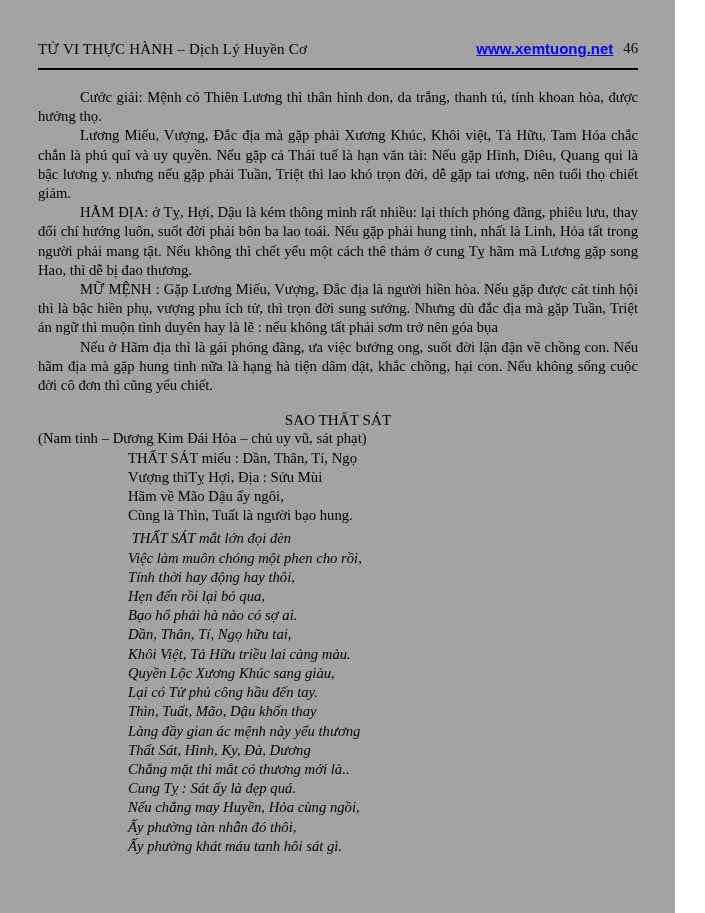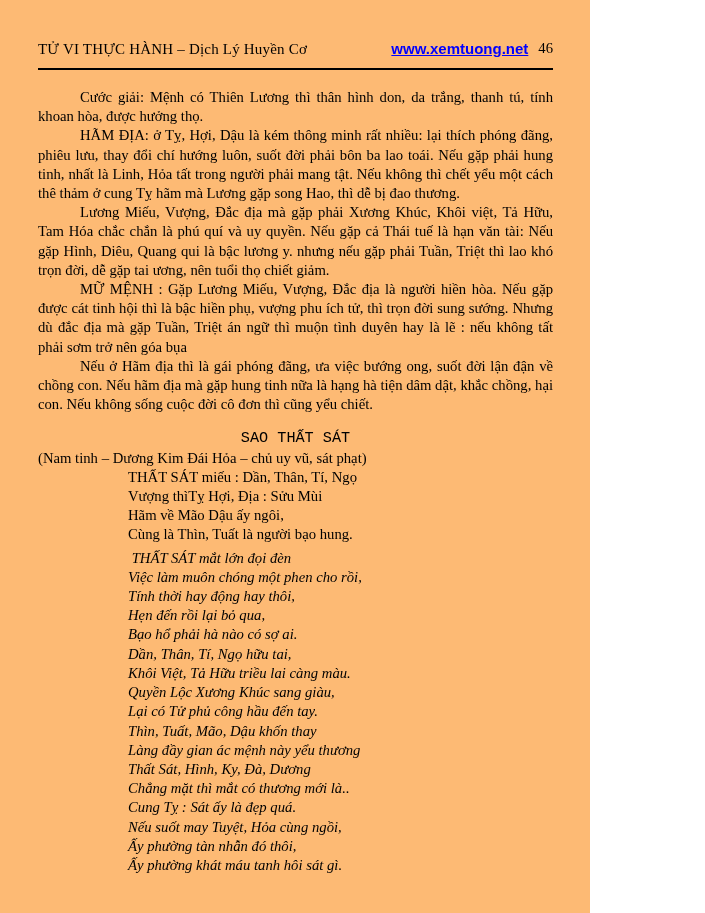--- a/index.html
+++ b/index.html
@@ -1,20 +1,20 @@
 <!DOCTYPE html>
 <html><head>
 <meta charset="utf-8">
 <style>
   html, body { margin: 0; padding: 0; background: #ffffff; }
   .page {
     position: relative;
-    width: 590px;
+    width: 675px;
     height: 913px;
-    background: #fdba74;
+    background: #a3a3a3;
     color: #000000;
     font-family: "Liberation Serif", "DejaVu Serif", serif;
     overflow: hidden;
     box-sizing: border-box;
     padding: 40px 37px 6px 38px;
   }
   .page-header {
     display: flex;
     justify-content: space-between;
     align-items: baseline;
@@ -54,21 +54,20 @@
   .body-text p {
     margin: 0;
     text-indent: 42px;
   }
   .section-title {
     margin: 15px 0 0 0;
     font-size: 15.2px;
     font-weight: normal;
     text-align: center;
     line-height: 19.2px;
-    font-family: Liberation Mono, monospace;
   }
   .section-subtitle {
     text-align: left;
     font-size: 14.7px;
     line-height: 19.2px;
   }
   .verse-block {
     margin: 0 0 0 90px;
     font-size: 14.7px;
     line-height: 19.2px;
@@ -95,22 +94,22 @@
     <span class="header-right">
       <a class="header-link" style="color: rgb(0, 0, 255);">www.xemtuong.net</a>
       <span class="header-page-number">46</span>
     </span>
   </div>
 
   <hr class="header-rule">
 
   <div class="body-text">
     <p>Cước giải: Mệnh có Thiên Lương thì thân hình don, da trắng, thanh tú, tính khoan hòa, được hưởng thọ.</p>
+    <p>Lương Miếu, Vượng, Đắc địa mà gặp phải Xương Khúc, Khôi việt, Tả Hữu, Tam Hóa chắc chắn là phú quí và uy quyền. Nếu gặp cả Thái tuế là hạn văn tài: Nếu gặp Hình, Diêu, Quang qui là bậc lương y. nhưng nếu gặp phải Tuần, Triệt thì lao khó trọn đời, dễ gặp tai ương, nên tuổi thọ chiết giảm.</p>
     <p>HÃM ĐỊA: ở Tỵ, Hợi, Dậu là kém thông minh rất nhiều: lại thích phóng đãng, phiêu lưu, thay đổi chí hướng luôn, suốt đời phải bôn ba lao toái. Nếu gặp phải hung tinh, nhất là Linh, Hỏa tất trong người phải mang tật. Nếu không thì chết yểu một cách thê thảm ở cung Tỵ hãm mà Lương gặp song Hao, thì dễ bị đao thương.</p>
-    <p>Lương Miếu, Vượng, Đắc địa mà gặp phải Xương Khúc, Khôi việt, Tả Hữu, Tam Hóa chắc chắn là phú quí và uy quyền. Nếu gặp cả Thái tuế là hạn văn tài: Nếu gặp Hình, Diêu, Quang qui là bậc lương y. nhưng nếu gặp phải Tuần, Triệt thì lao khó trọn đời, dễ gặp tai ương, nên tuổi thọ chiết giảm.</p>
     <p>MỮ MỆNH : Gặp Lương Miếu, Vượng, Đắc địa là người hiền hòa. Nếu gặp được cát tinh hội thì là bậc hiền phụ, vượng phu ích tử, thì trọn đời sung sướng. Nhưng dù đắc địa mà gặp Tuần, Triệt án ngữ thì muộn tình duyên hay là lẽ : nếu không tất phải sơm trở nên góa bụa</p>
     <p>Nếu ở Hãm địa thì là gái phóng đãng, ưa việc bướng ong, suốt đời lận đận về chồng con. Nếu hãm địa mà gặp hung tinh nữa là hạng hà tiện dâm dật, khắc chồng, hại con. Nếu không sống cuộc đời cô đơn thì cũng yểu chiết.</p>
 
     <h2 class="section-title">SAO THẤT SÁT</h2>
     <div class="section-subtitle">(Nam tinh – Dương Kim Đái Hỏa – chủ uy vũ, sát phạt)</div>
 
     <div class="verse-block">
       <div class="verse-line">THẤT SÁT miếu : Dần, Thân, Tí, Ngọ</div>
       <div class="verse-line">Vượng thìTỵ Hợi, Địa : Sửu Mùi</div>
       <div class="verse-line">Hãm về Mão Dậu ấy ngôi,</div>
@@ -125,19 +124,19 @@
       <div class="poem-line">Bạo hổ phải hà nào có sợ ai.</div>
       <div class="poem-line">Dần, Thân, Tí, Ngọ hữu tai,</div>
       <div class="poem-line">Khôi Việt, Tả Hữu triều lai càng màu.</div>
       <div class="poem-line">Quyền Lộc Xương Khúc sang giàu,</div>
       <div class="poem-line">Lại có Tử phủ công hầu đến tay.</div>
       <div class="poem-line">Thìn, Tuất, Mão, Dậu khốn thay</div>
       <div class="poem-line">Làng đầy gian ác mệnh này yểu thương</div>
       <div class="poem-line">Thất Sát, Hình, Ky, Đà, Dương</div>
       <div class="poem-line">Chẳng mặt thì mắt có thương mới là..</div>
       <div class="poem-line">Cung Tỵ : Sát ấy là đẹp quá.</div>
-      <div class="poem-line">Nếu suốt may Tuyệt, Hỏa cùng ngồi,</div>
+      <div class="poem-line">Nếu chẳng may Huyền, Hỏa cùng ngồi,</div>
       <div class="poem-line">Ấy phường tàn nhẫn đó thôi,</div>
       <div class="poem-line">Ấy phường khát máu tanh hôi sát gì.</div>
     </div>
   </div>
 
 </div>
 
 </body></html>

